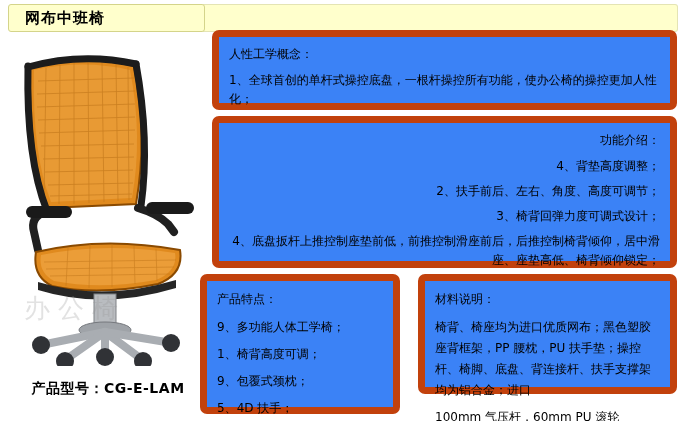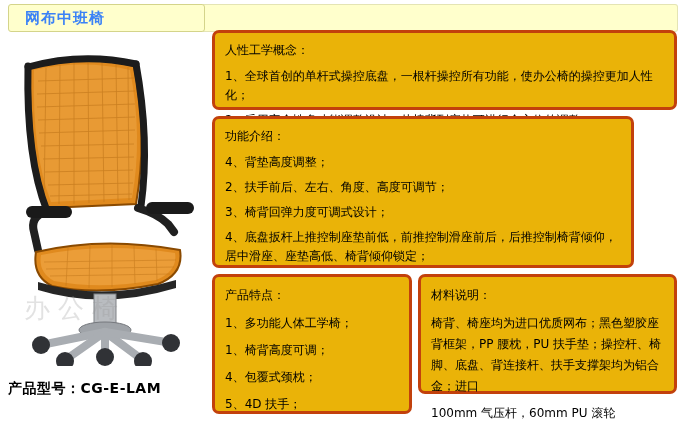--- a/index.html
+++ b/index.html
@@ -29,21 +29,21 @@
     height: 26px;
     background: #ffffcc;
     border: 1px solid #d4d48a;
     border-radius: 3px;
     display: flex;
     align-items: center;
   }
   .title-banner .title-text {
     font-size: 15px;
     font-weight: bold;
-    color: #3b82f6;
+    color: #000000;
     padding-left: 16px;
     letter-spacing: 1px;
   }
   .banner-strip {
     position: absolute;
     left: 203px;
     top: 4px;
     width: 474px;
     height: 26px;
     background: #ffffcc;
@@ -75,30 +75,31 @@
     color: rgba(150,150,150,0.28);
     letter-spacing: 8px;
     font-family: "DejaVu Serif", "Liberation Serif", serif;
     user-select: none;
   }
   .model-line {
     position: absolute;
     left: 8px;
     top: 380px;
     width: 200px;
+    text-align: center;
     font-size: 14px;
     font-weight: bold;
     letter-spacing: 0.5px;
   }
   
   .box {
     position: absolute;
-    border: 3px solid #c2410c;
+    border: 7px solid #c2410c;
     border-radius: 7px;
-    background: #eab308;
+    background: #3b82f6;
     box-sizing: border-box;
     padding: 8px 10px 8px 10px;
   }
   .box p {
     margin: 0 0 6px 0;
     font-size: 12px;
     line-height: 19px;
     color: #000;
   }
   .box p:last-child { margin-bottom: 0; }
@@ -108,25 +109,26 @@
   }
   #box-ergonomics {
     left: 212px;
     top: 30px;
     width: 465px;
     height: 80px;
   }
   #box-functions {
     left: 212px;
     top: 116px;
-    width: 422px;
+    width: 465px;
     height: 152px;
+    text-align: right;
   }
   #box-features {
-    left: 212px;
+    left: 200px;
     top: 274px;
     width: 200px;
     height: 140px;
   }
   #box-materials {
     left: 418px;
     top: 274px;
     width: 259px;
     height: 120px;
   }
@@ -232,23 +234,23 @@
   <div class="box" id="box-functions">
     <p class="head">功能介绍：</p>
     <p>4、背垫高度调整；</p>
     <p>2、扶手前后、左右、角度、高度可调节；</p>
     <p>3、椅背回弹力度可调式设计；</p>
     <p>4、底盘扳杆上推控制座垫前低，前推控制滑座前后，后推控制椅背倾仰，居中滑座、座垫高低、椅背倾仰锁定；</p>
   </div>
 
   <div class="box" id="box-features">
     <p class="head">产品特点：</p>
-    <p>1、多功能人体工学椅；</p>
+    <p>9、多功能人体工学椅；</p>
     <p>1、椅背高度可调；</p>
-    <p>4、包覆式颈枕；</p>
+    <p>9、包覆式颈枕；</p>
     <p>5、4D 扶手；</p>
   </div>
 
   <div class="box" id="box-materials">
     <p class="head">材料说明：</p>
     <p>椅背、椅座均为进口优质网布；黑色塑胶座背框架，PP 腰枕，PU 扶手垫；操控杆、椅脚、底盘、背连接杆、扶手支撑架均为铝合金；进口</p>
     <p>100mm 气压杆，60mm PU 滚轮</p>
   </div>
 
 </div>

